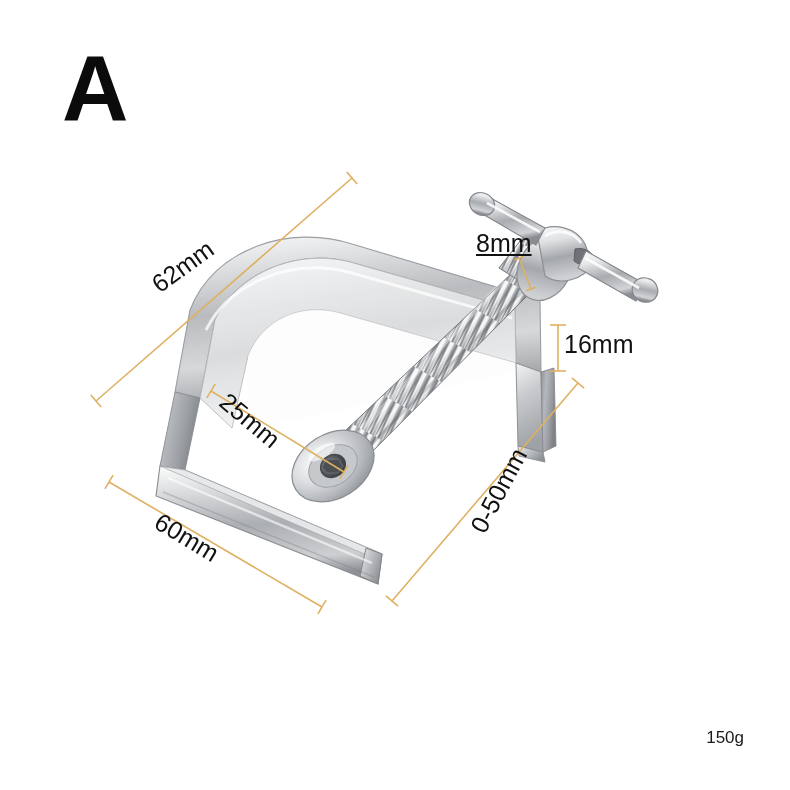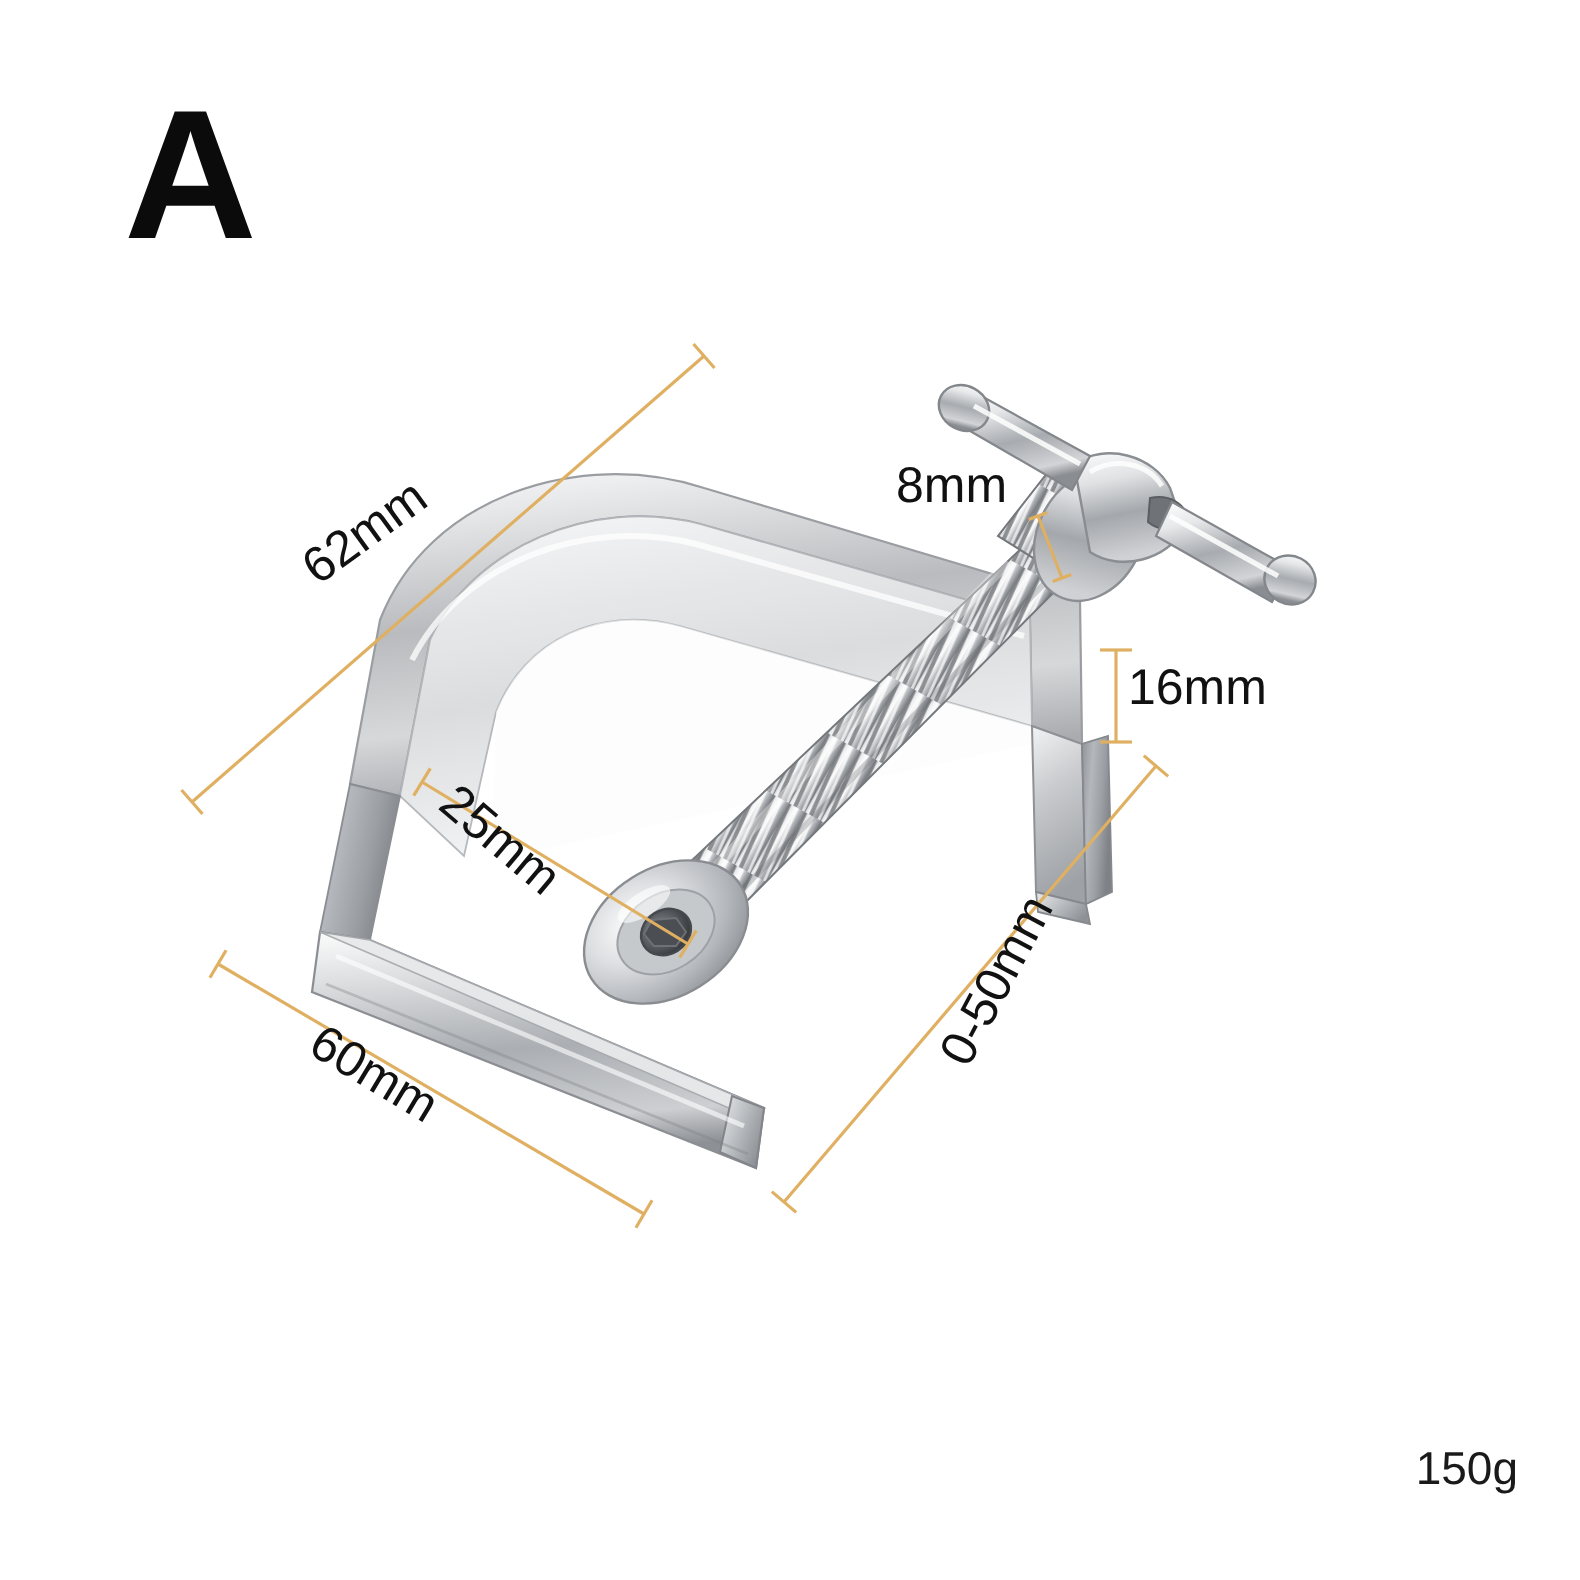--- a/index.html
+++ b/index.html
@@ -34,41 +34,41 @@
     font-weight: bold;
     color: #0b0b0b;
     letter-spacing: -1px;
     font-family: "Liberation Sans", sans-serif;
     user-select: none;
   }
 
   
   .weight-caption {
     position: absolute;
-    right: 31px;
+    right: 46px;
     bottom: 42px;
-    font-size: 23px;
+    font-size: 17px;
     color: #1a1a1a;
     font-family: "Liberation Sans", sans-serif;
   }
 
   
   .dim-label {
     position: absolute;
     font-size: 25px;
     color: #111111;
     white-space: nowrap;
     font-family: "Liberation Sans", sans-serif;
     transform-origin: 50% 50%;
     user-select: none;
   }
   .dim-62   { left: 148px; top: 252px; transform: rotate(-36deg); }
   .dim-60   { left: 152px; top: 523px; transform: rotate(31deg); }
   .dim-25   { left: 215px; top: 406px; transform: rotate(40deg); }
-  .dim-8    { left: 448px; top: 229px; }
+  .dim-8    { left: 476px; top: 229px; text-decoration: underline; }
   .dim-16   { left: 564px; top: 330px; }
   .dim-050  { left: 453px; top: 476px; transform: rotate(-62deg); }
 
   
   #dim-layer {
     position: absolute;
     inset: 0;
     pointer-events: none;
   }
 

